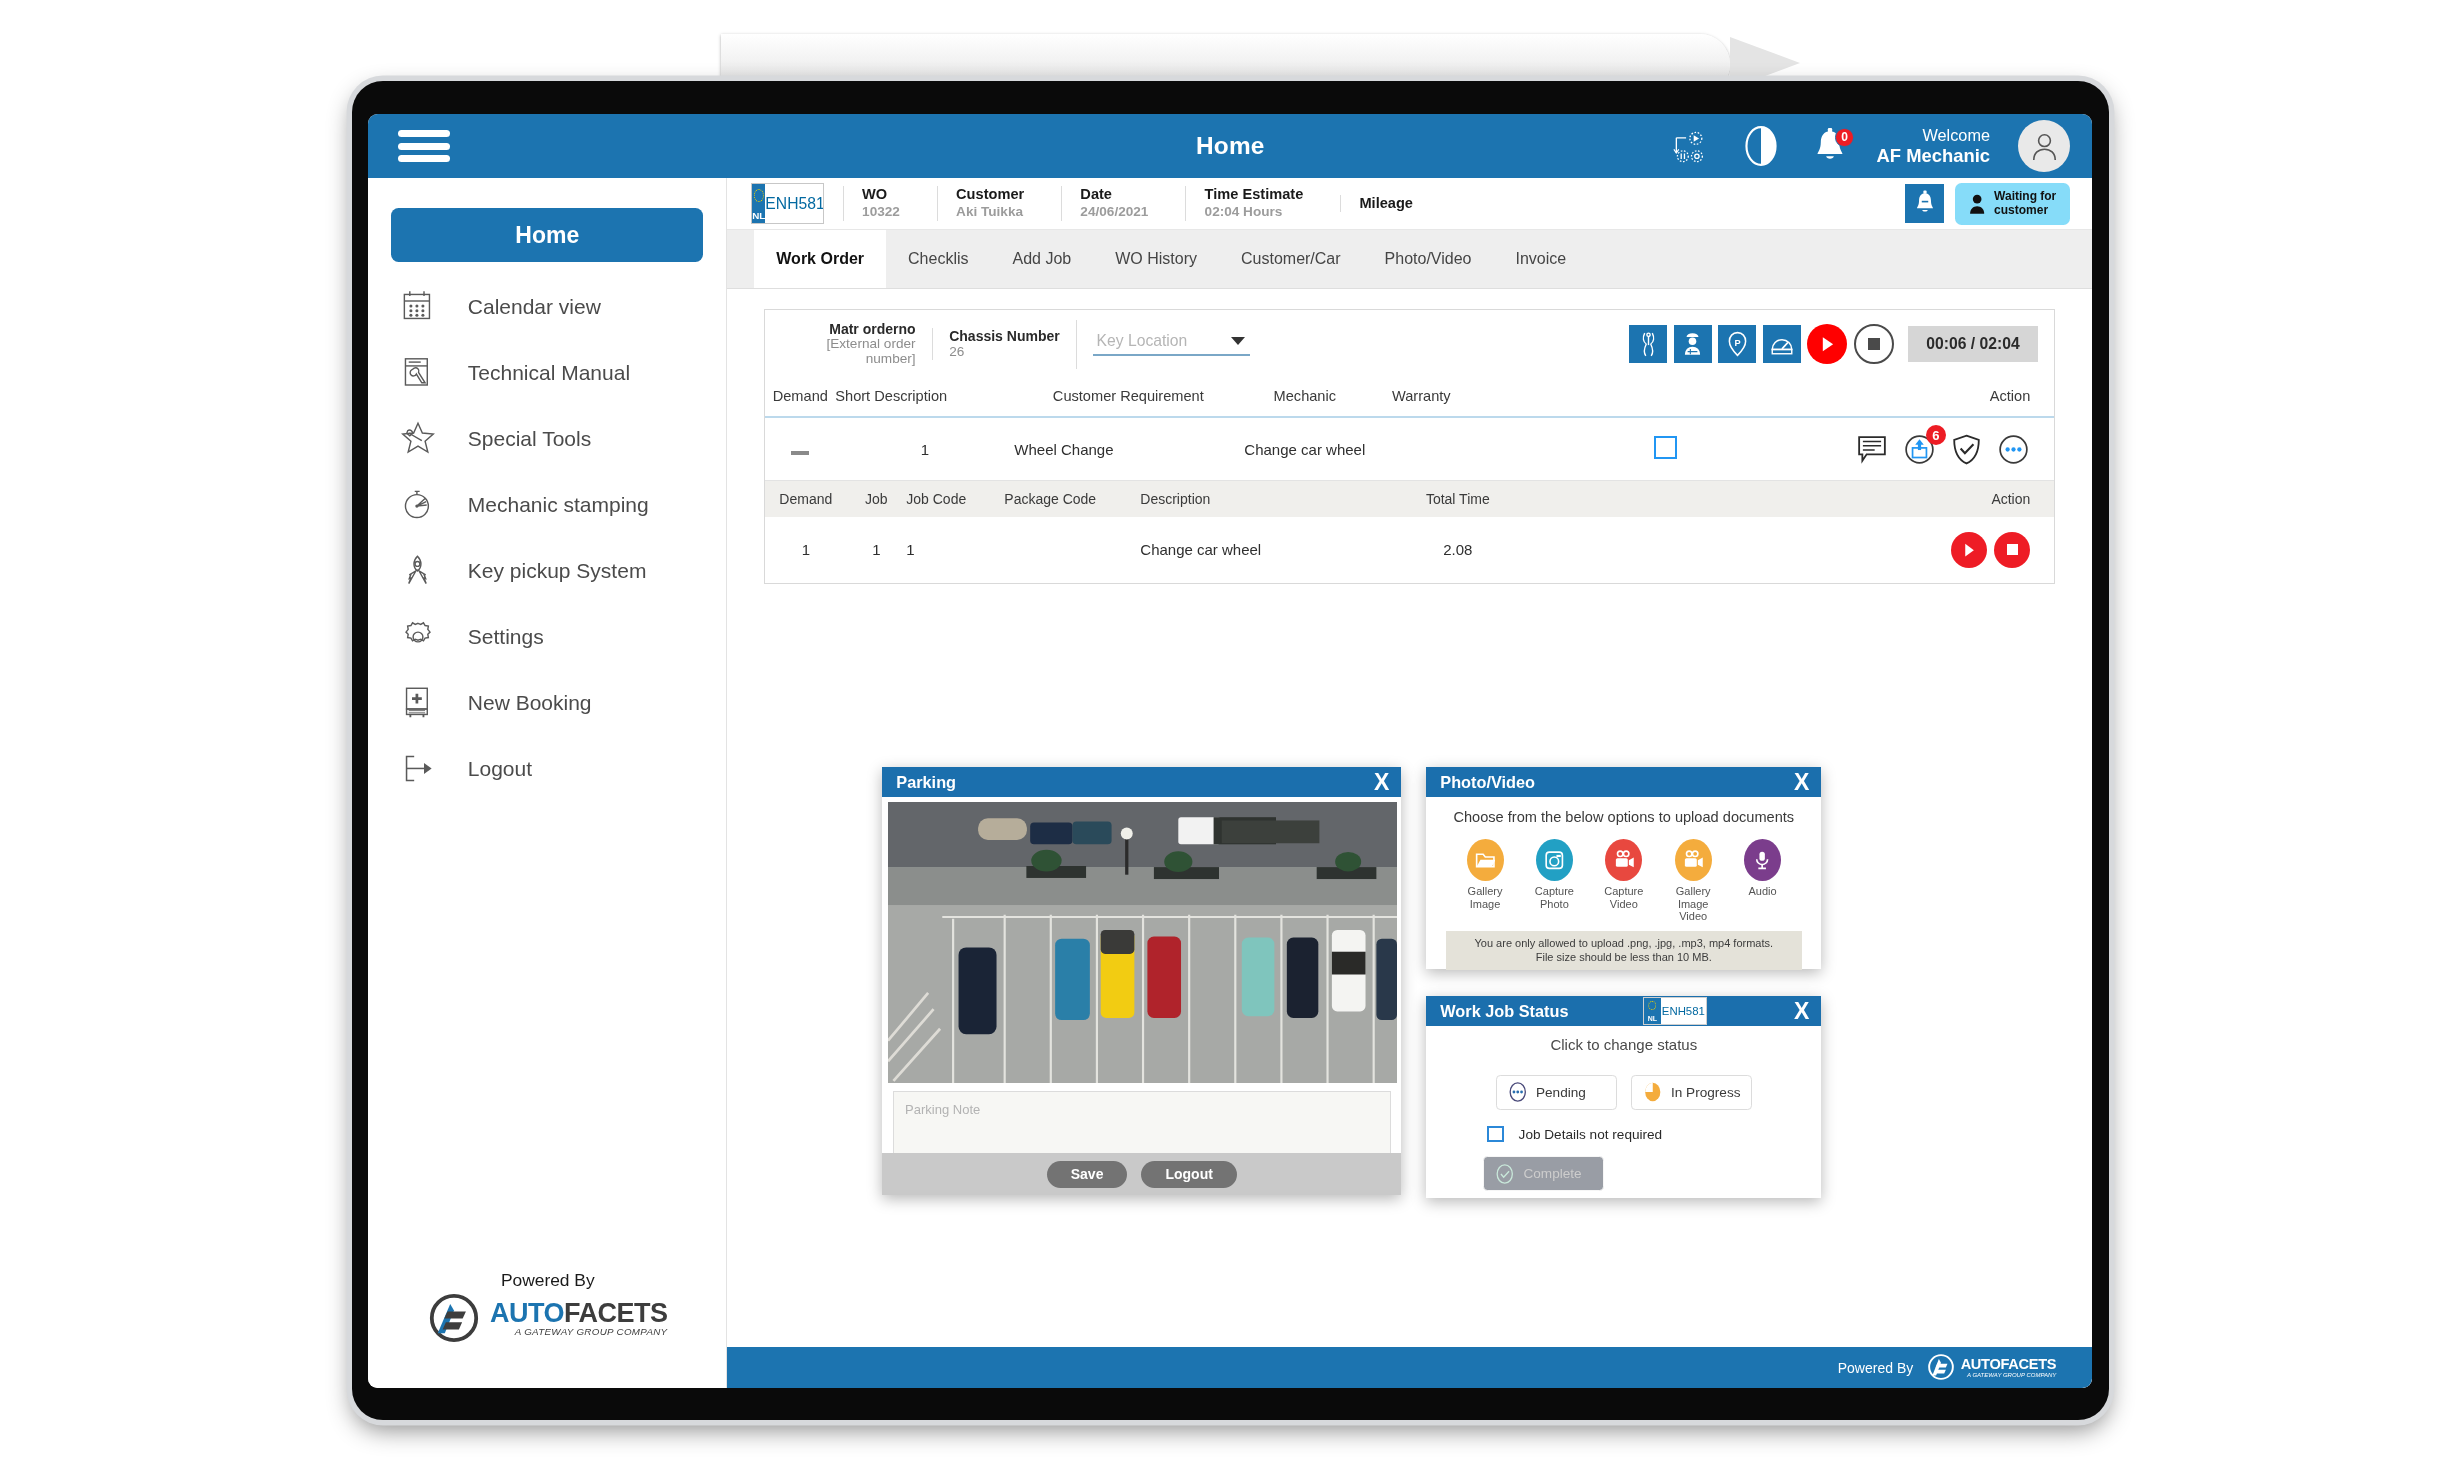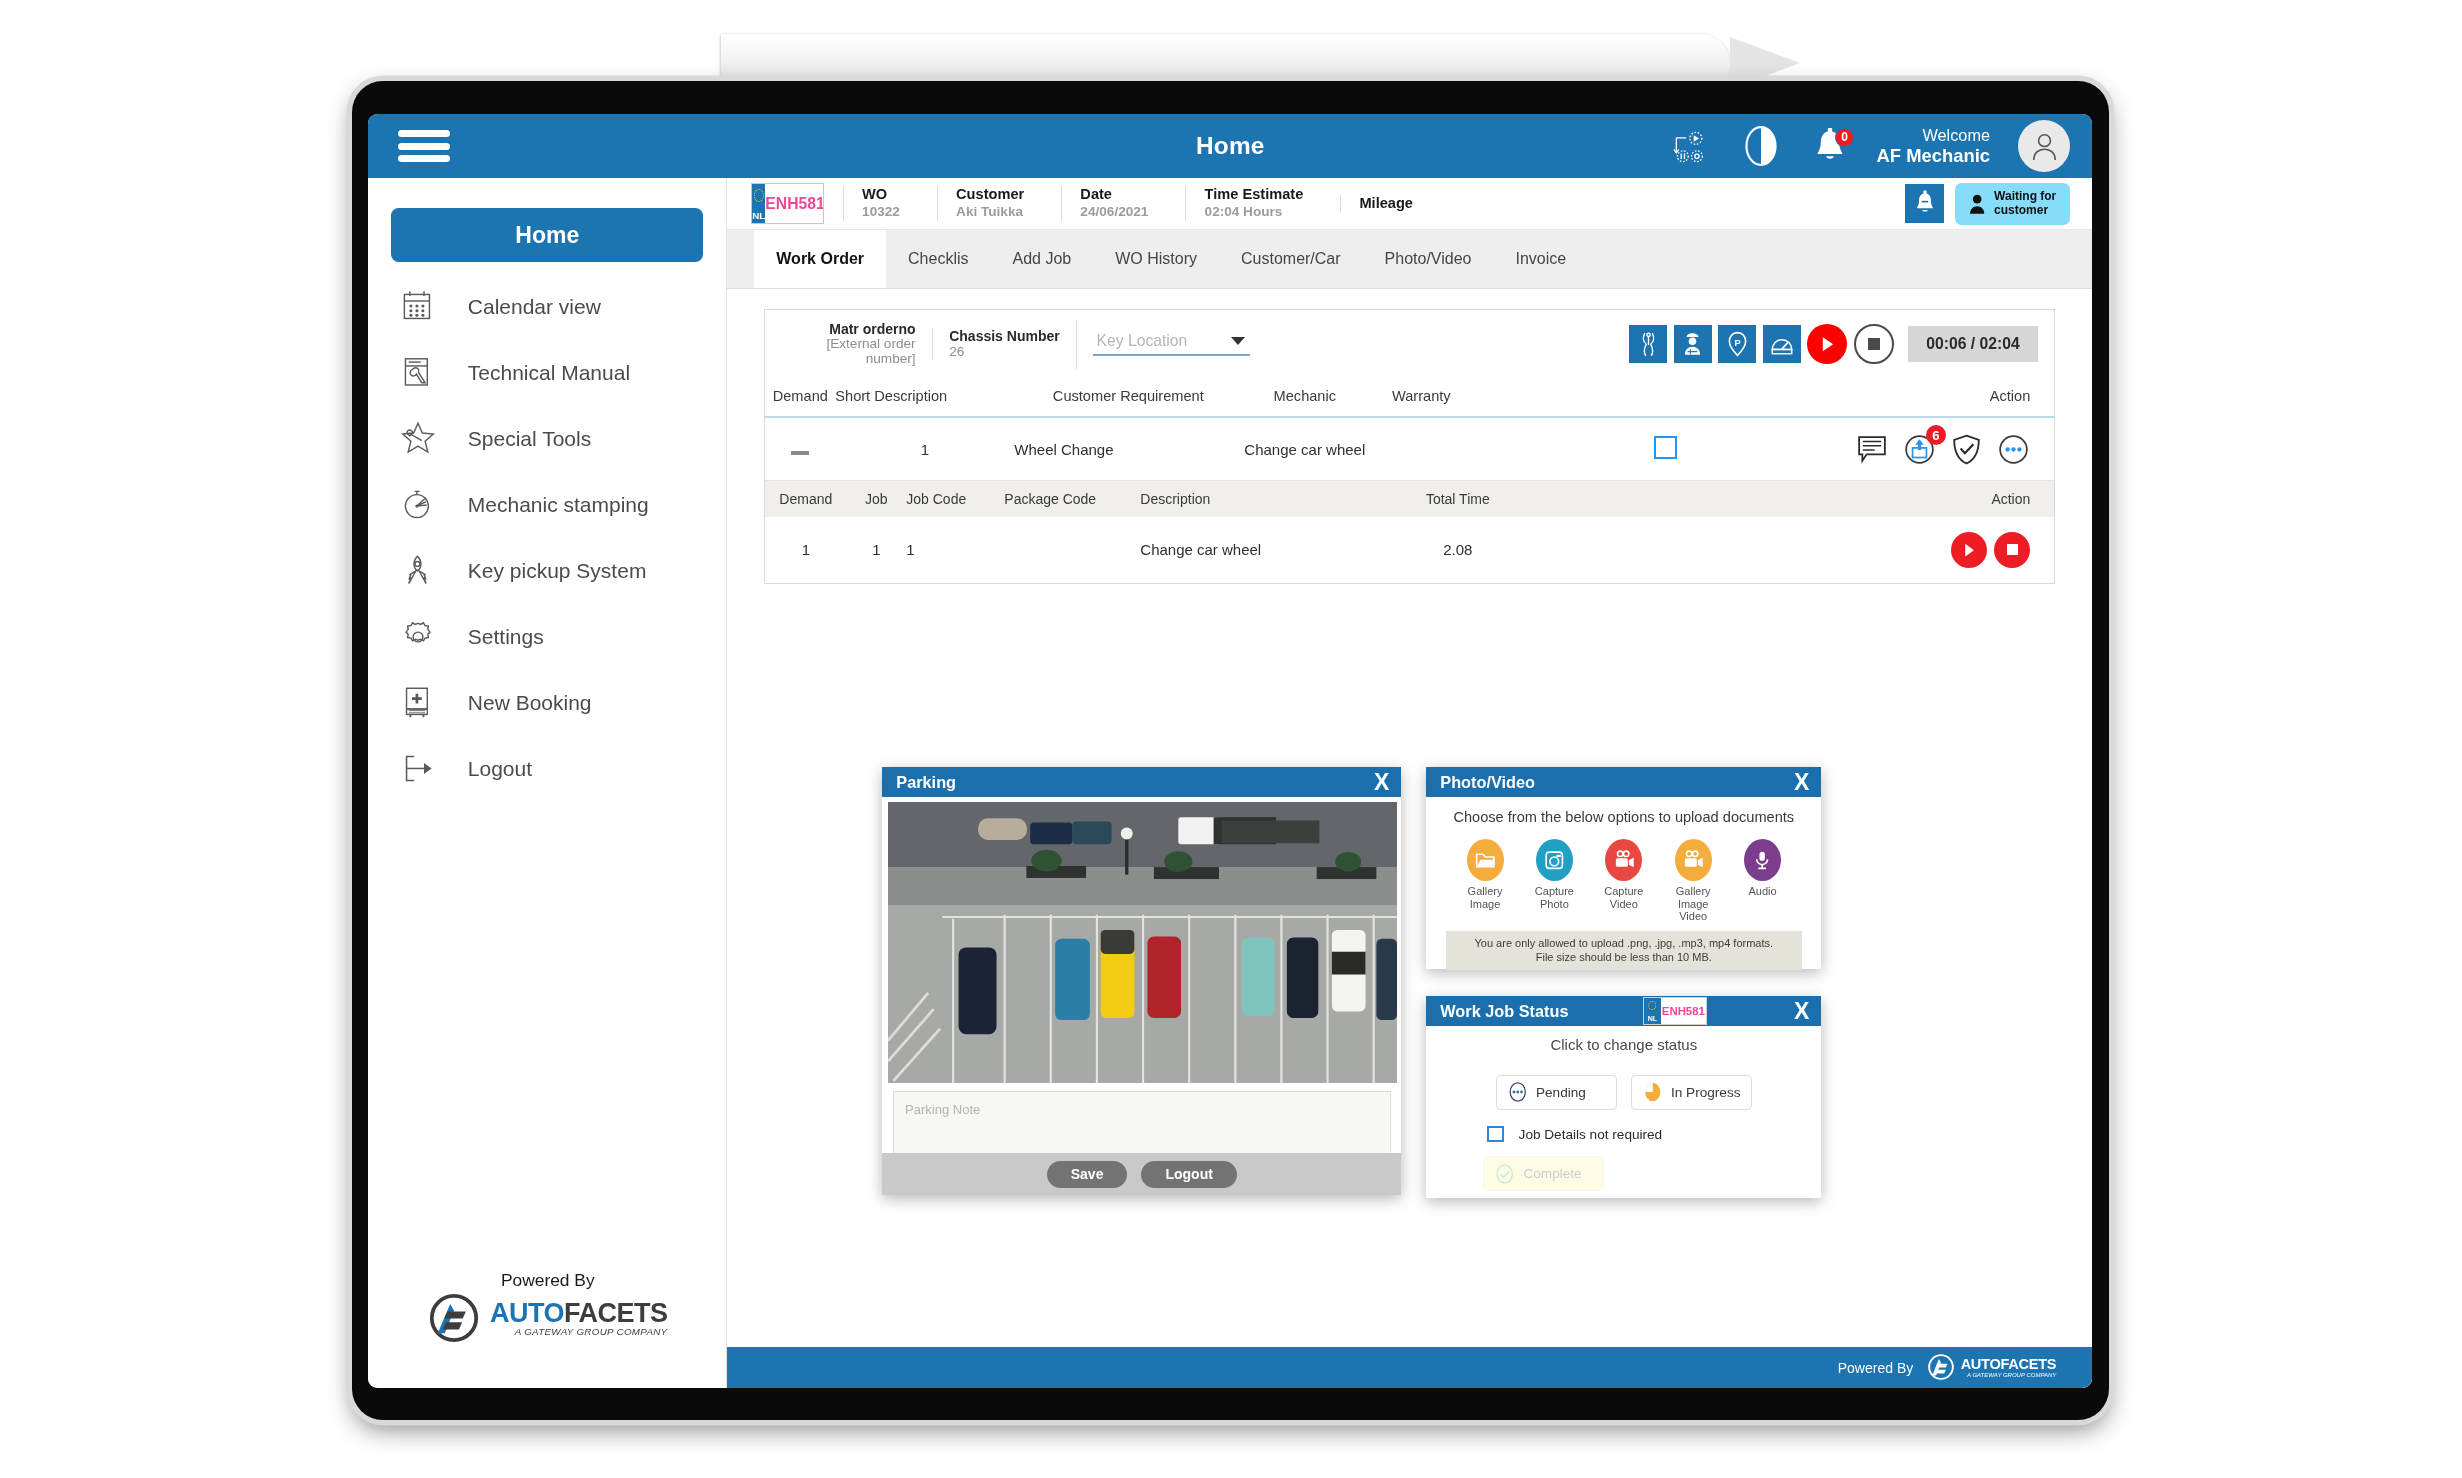--- a/index.html
+++ b/index.html
@@ -109,21 +109,21 @@
   }
   .plate-eu{
     width:22px; background:#1c74b0; color:#fff; font-size:9.8px; font-weight:700;
     display:flex; flex-direction:column; align-items:center; justify-content:flex-end;
     padding-bottom:1.6px; position:relative;
   }
   .plate-eu .stars{
     position:absolute; top:4.9px; left:50%; transform:translateX(-50%);
     width:10.3px; height:13px; border:1.1px dotted #f2d200; border-radius:50%;
   }
-  .plate-no{ flex:1; display:flex; align-items:center; justify-content:center; font-size:15.7px; color:#ec4899; font-weight:700; }
+  .plate-no{ flex:1; display:flex; align-items:center; justify-content:center; font-size:15.7px; color:#0369a1; font-weight:400; }
 
   .wo-field{ padding:0 18.4px; border-left:1.1px solid #dcdcdc; margin-left:18.4px; line-height:1.22; }
   .wo-field:first-of-type{ border-left:none; }
   .wo-k{ font-size:14.6px; font-weight:700; color:#1a1a1a; }
   .wo-v{ font-size:13.6px; color:#9c9c9c; font-weight:600; }
 
   .wo-bar-right{ margin-left:auto; display:flex; align-items:center; gap:11px; }
   .btn-bell{
     width:39px; height:39px; background:#1c74b0; display:flex;
     align-items:center; justify-content:center; cursor:pointer;
@@ -256,21 +256,21 @@
     width:121px; height:35px; border:0.5px solid #dcdcdc; border-radius:4.3px;
     display:flex; align-items:center; gap:8.7px; padding-left:11px; cursor:pointer; background:#fff;
   }
   .wjs-opt span{ font-size:13.6px; color:#3a3a3a; }
   .wjs-chk{ display:flex; align-items:flex-end; gap:15px; margin:16.3px 0 0 61px; cursor:pointer; }
   .wjs-chk i{ width:16.3px; height:16.3px; border:2.2px solid #2b88d8; display:block; background:#fff; }
   .wjs-chk span{ font-size:13.6px; color:#2a2a2a; }
   .wjs-complete{
     margin:14px 0 0 57px; width:121px; height:35px; border:0.5px solid #ececec;
     border-radius:4.3px; display:flex; align-items:center; gap:8.7px; padding-left:11px;
-    opacity:.42; background:#fef9c3;
+    opacity:.42; background:#0f172a;
   }
   .wjs-complete span{ font-size:13.6px; color:#8a8a8a; }
 
   
   .app-footer{
     position:absolute; left:359px; bottom:0; width:1365px; height:41px;
     background:#1c74b0; display:flex; align-items:center; justify-content:flex-end;
     padding-right:36px; gap:14px;
   }
   .ft-pb{ color:#fff; font-size:14px; }

